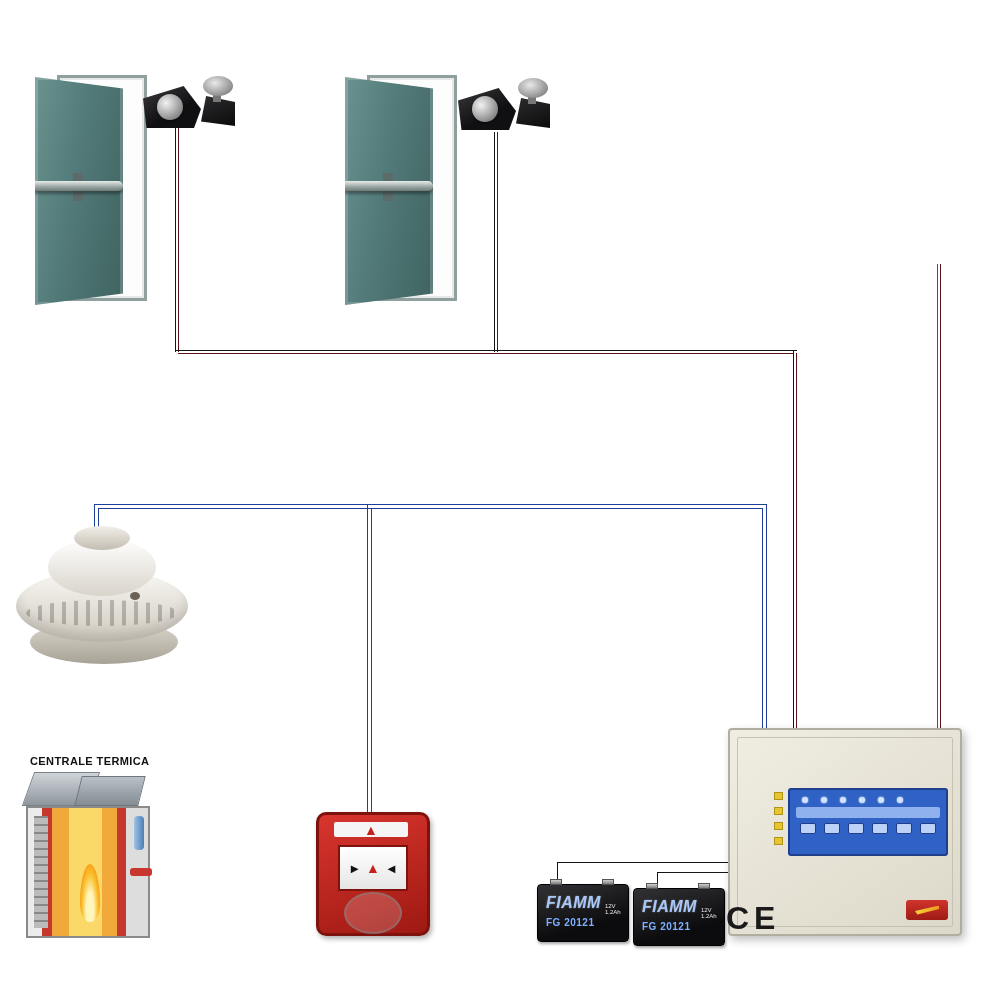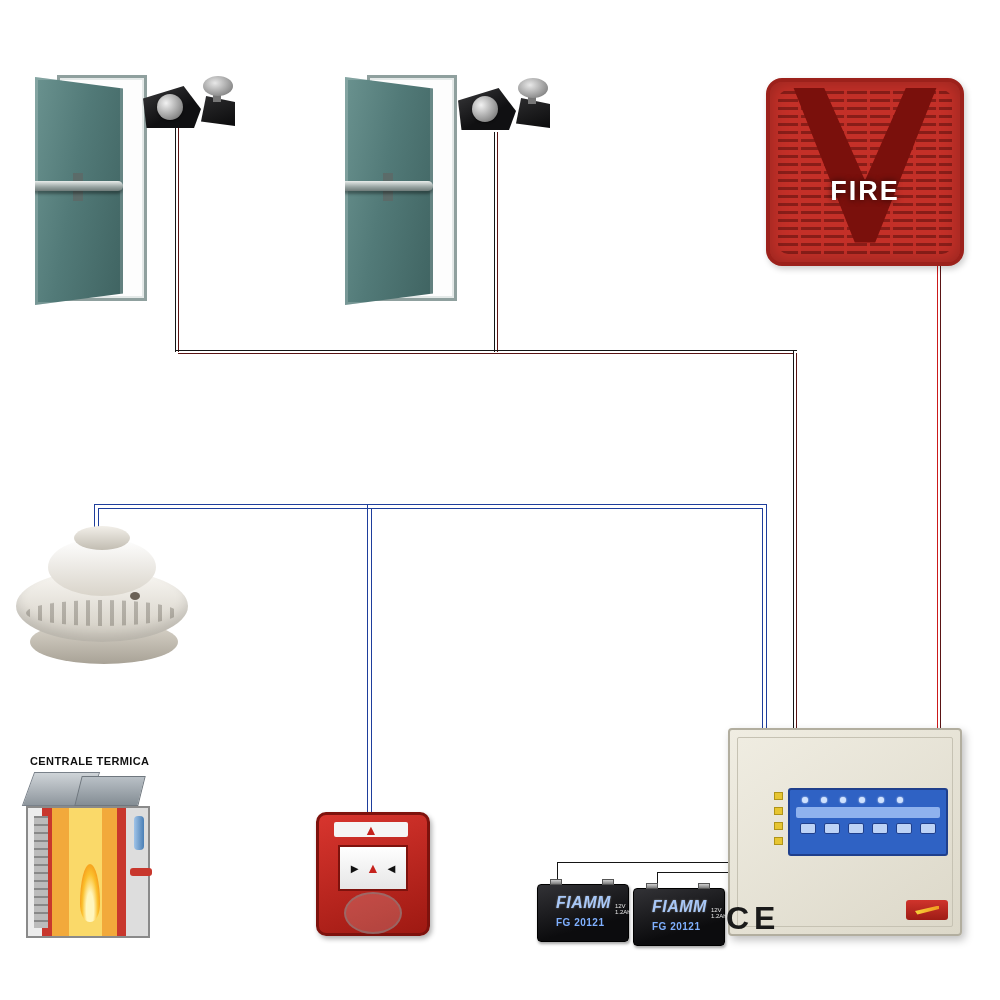--- a/index.html
+++ b/index.html
@@ -58,21 +58,21 @@
   
   .callpoint{position:absolute;left:316px;top:812px;width:114px;height:124px;}
   .cp-base{position:absolute;inset:0;background:linear-gradient(160deg,#d8352e,#9e1912);border-radius:10px;border:3px solid #7e120d;box-shadow:2px 3px 5px rgba(0,0,0,.3);}
   .cp-strip{position:absolute;left:18px;top:10px;width:74px;height:15px;background:#f5f5f5;border-radius:2px;display:flex;align-items:center;justify-content:center;font-size:10px;color:#c5221c;line-height:1;}
   .cp-window{position:absolute;left:22px;top:33px;width:70px;height:46px;background:linear-gradient(#ffffff,#e6e6e6);border:2px solid #7e120d;display:flex;align-items:center;justify-content:center;gap:5px;}
   .cp-arrow{color:#111;font-size:13px;line-height:1;}
   .cp-flame{color:#c5221c;font-size:14px;line-height:1;}
   .cp-cover{position:absolute;left:28px;top:80px;width:58px;height:42px;border:2px solid rgba(130,130,130,.55);border-radius:50%;background:rgba(255,255,255,.18);}
 
   
-  .battery{position:absolute;width:92px;height:58px;background:linear-gradient(165deg,#323236,#0c0c0e 70%);border:1px solid #000;border-radius:4px;box-shadow:1px 2px 3px rgba(0,0,0,.35);padding:9px 18px 0;}
+  .battery{position:absolute;width:92px;height:58px;background:linear-gradient(165deg,#323236,#0c0c0e 70%);border:1px solid #000;border-radius:4px;box-shadow:1px 2px 3px rgba(0,0,0,.35);padding:9px 8px 0;}
   .bat-term{position:absolute;top:-6px;width:12px;height:6px;background:linear-gradient(#cfcfcf,#7e7e7e);border:1px solid #555;}
   .bat-head{display:flex;align-items:baseline;gap:4px;}
   .bat-brand{color:#a8c8f8;font-weight:bold;font-style:italic;font-size:16px;letter-spacing:.5px;text-shadow:0 0 2px rgba(255,255,255,.4);}
   .bat-spec{color:#e6e6e6;font-size:6px;}
   .bat-model{display:block;margin-top:2px;color:#7fb0ff;font-size:10px;font-weight:bold;letter-spacing:.5px;}
 
   
   .panel{position:absolute;left:728px;top:728px;width:234px;height:208px;background:linear-gradient(145deg,#f0ede2,#dcd8c9);border:2px solid #b2ae9f;border-radius:4px;box-shadow:3px 4px 8px rgba(0,0,0,.25);}
   .panel-door{position:absolute;inset:7px;border:1px solid #c6c2b3;border-radius:2px;}
   .panel-display{position:absolute;left:58px;top:58px;width:160px;height:68px;background:#2f62c4;border:2px solid #1f3f8c;border-radius:3px;padding:5px 6px;}
@@ -146,25 +146,20 @@
   </div>
 
   <div class="door-holder" style="left:458px;top:78px;">
     <div class="magnet-body"></div>
     <div class="magnet-face"></div>
     <div class="armature-base"></div>
     <div class="armature-stem"></div>
     <div class="armature-disc"></div>
   </div>
 
-  <div class="siren">
-    <div class="siren-grille"></div>
-    <div class="siren-v"></div>
-    <span class="siren-label">FIRE</span>
-  </div>
 
   <div class="smoke">
     <div class="sd-base"></div>
     <div class="sd-body"></div>
     <div class="sd-vents"></div>
     <div class="sd-dome"></div>
     <div class="sd-cap"></div>
     <div class="sd-led"></div>
   </div>
 

